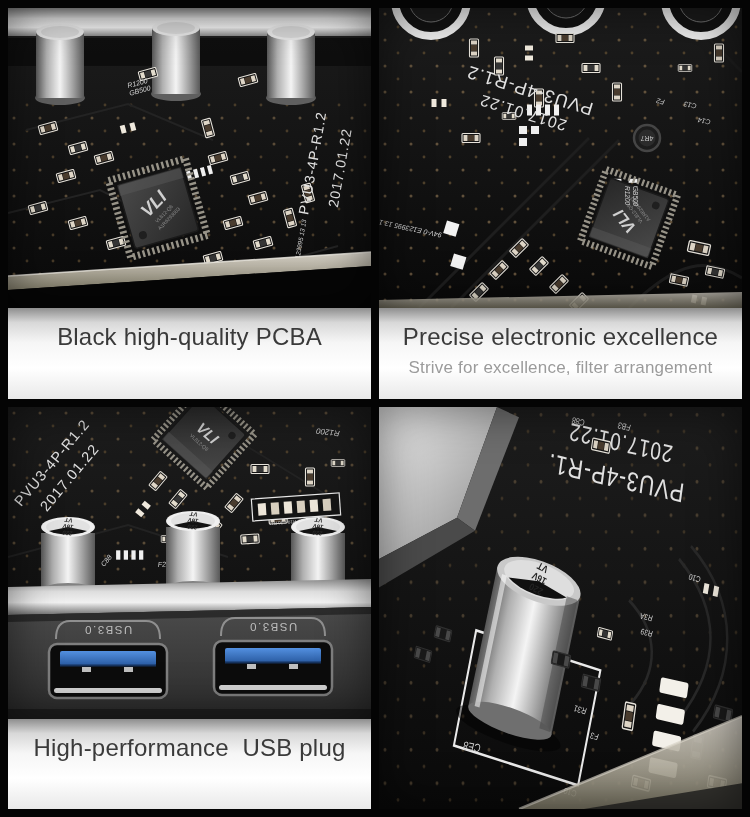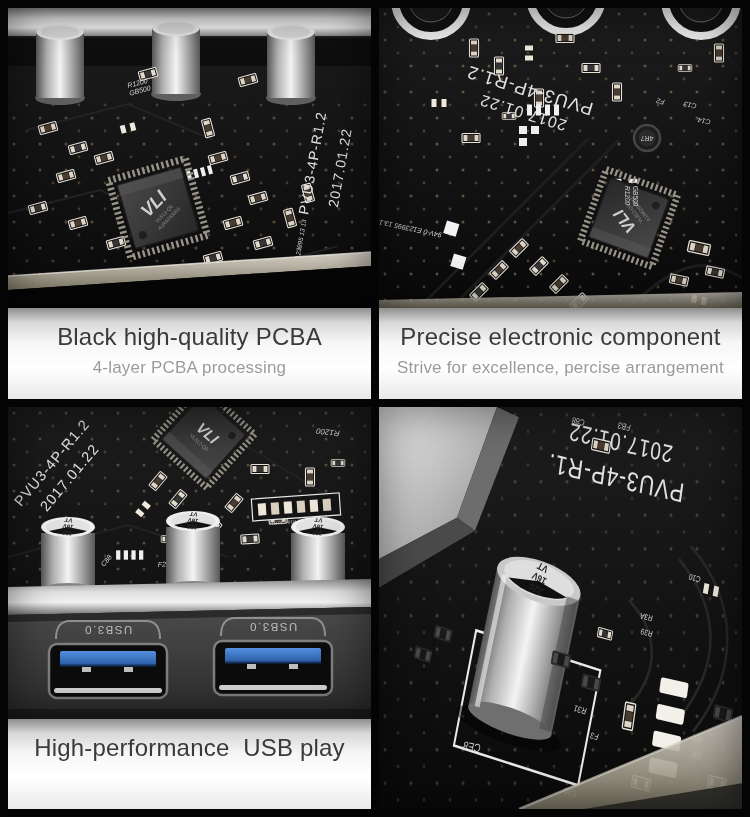--- a/index.html
+++ b/index.html
@@ -181,21 +181,20 @@
           <text class="tiny" font-size="7" y="8">GB500</text>
         </g>
 
         <polygon points="0,268 363,244 363,258 0,282" fill="url(#gEdge)"></polygon>
         <polygon points="0,282 363,258 363,300 0,300" fill="#060606"></polygon>
         <line x1="0" y1="268" x2="363" y2="244" stroke="#f1eee6" stroke-width="1.5" opacity=".8"></line>
       </svg>
     </div>
     <div class="caption">
       <h2 class="cap-title">Black high-quality PCBA</h2>
-      <p class="cap-sub">4-layer PCBA processing</p>
     </div>
   </div>
 
   <div class="panel row1">
     <div class="photo">
       <svg viewBox="0 0 363 300" preserveAspectRatio="none">
         <rect width="363" height="300" fill="url(#gBoard)"></rect>
         <rect width="363" height="300" fill="url(#pVias)" opacity=".9"></rect>
         <g stroke="#1e1e1e" stroke-width="3" fill="none">
           <path d="M40,300 L210,130"></path>
@@ -271,22 +270,22 @@
           <text class="tiny" transform="translate(246,178) rotate(90)" font-size="6.5">R1200</text>
           <text class="tiny" transform="translate(254,178) rotate(90)" font-size="6.5">GB500</text>
           <text class="tiny" transform="translate(318,96) rotate(192)" font-size="7">C13</text>
           <text class="tiny" transform="translate(332,112) rotate(192)" font-size="7">C14</text>
           <text class="tiny" transform="translate(286,92) rotate(192)" font-size="7">F2</text>
         </g>
         <polygon points="0,292 363,284 363,300 0,300" fill="url(#gEdge)" opacity=".85"></polygon>
       </svg>
     </div>
     <div class="caption">
-      <h2 class="cap-title">Precise electronic component</h2>
-      <p class="cap-sub">Strive for excellence, percise arrangement</p>
+      <h2 class="cap-title">Precise electronic excellence</h2>
+      <p class="cap-sub">Strive for excellence, filter arrangement</p>
     </div>
   </div>
 
   <div class="panel row2">
     <div class="photo">
       <svg viewBox="0 0 363 312" preserveAspectRatio="none">
         <rect width="363" height="312" fill="url(#gBoard)"></rect>
         <rect width="363" height="180" fill="url(#pVias)" opacity=".8"></rect>
         <g stroke="#222" stroke-width="2" fill="none">
             <path d="M0,150 L120,118 L220,150"></path>
@@ -399,21 +398,21 @@
           <rect x="-48" y="-20" width="96" height="15" rx="2" fill="url(#gBlue)"></rect>
           <rect x="-48" y="-6.5" width="96" height="2" fill="#16335e"></rect>
           <rect x="-26" y="-4" width="9" height="5" fill="#bfbfbf"></rect>
             <rect x="16" y="-4" width="9" height="5" fill="#bfbfbf"></rect>
           <rect x="-54" y="17" width="108" height="5" rx="2.5" fill="#ececec" opacity=".9"></rect>
         </g>
         <rect y="302" width="363" height="10" fill="#1e1e1e"></rect>
       </svg>
     </div>
     <div class="caption">
-      <h2 class="cap-title">High-performance  USB play</h2>
+      <h2 class="cap-title">High-performance  USB plug</h2>
     </div>
   </div>
 
   <div class="panel row2">
     <div class="photo">
       <svg viewBox="0 0 363 312" preserveAspectRatio="none">
         <rect width="363" height="312" fill="url(#gBoard)"></rect>
         <rect width="363" height="312" fill="url(#pVias)" opacity=".6"></rect>
         <g stroke="#282828" stroke-width="2.5" fill="none">
           <path d="M300,118 C342,158 342,200 300,242"></path>

